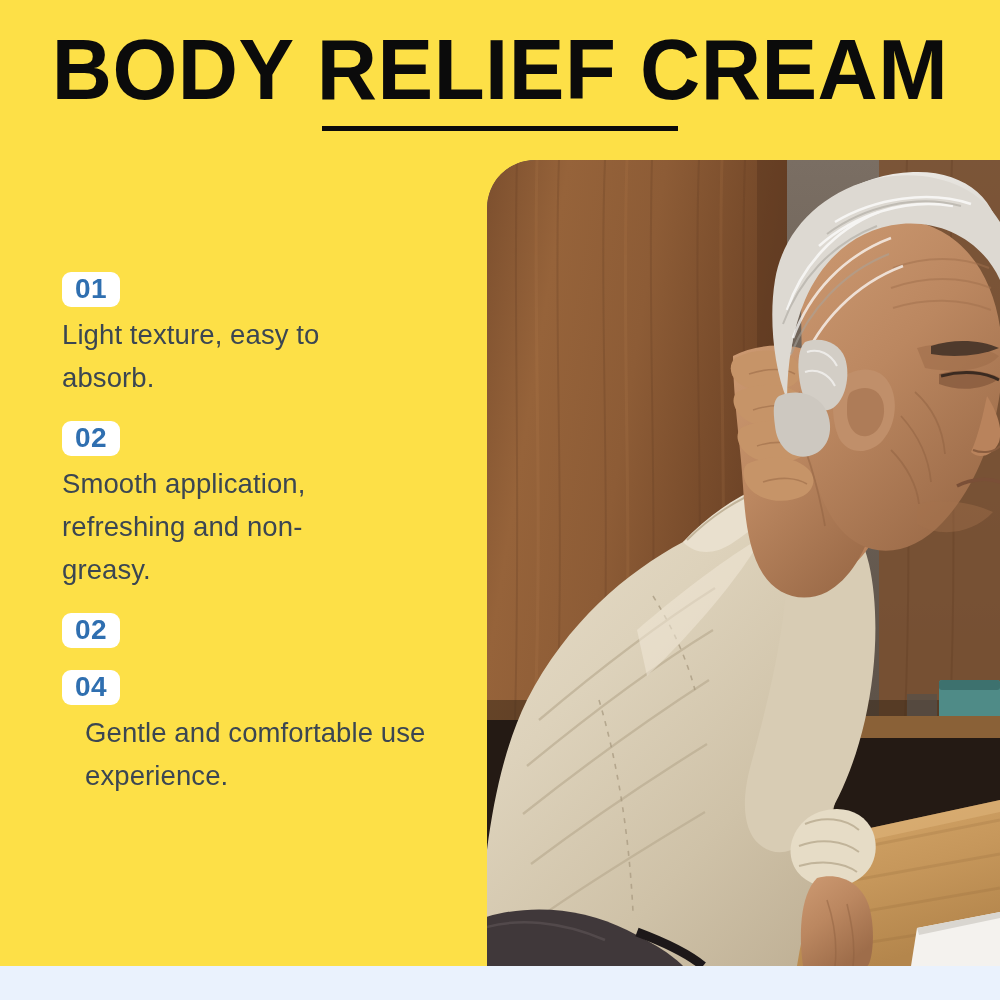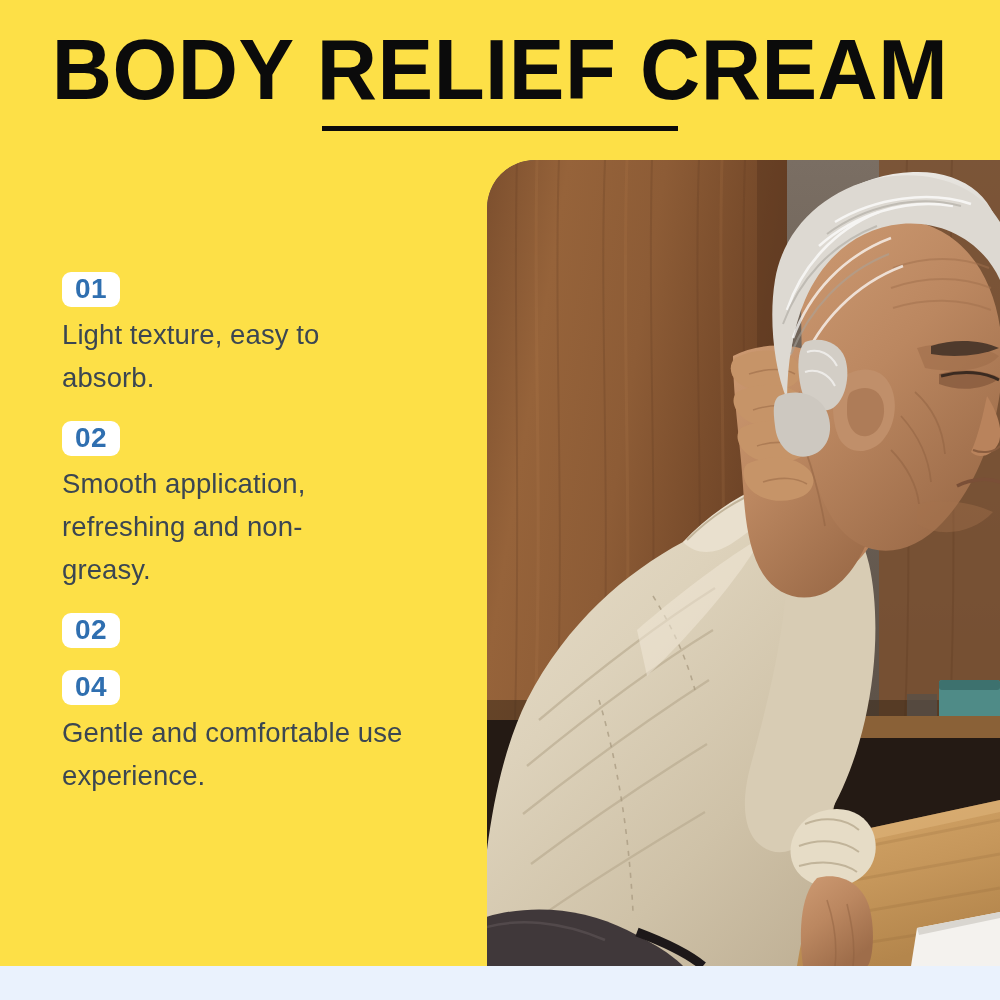--- a/index.html
+++ b/index.html
@@ -75,21 +75,21 @@
     font-size: 27.5px;
     line-height: 43px;
     color: #3b4652;
     font-weight: normal;
     letter-spacing: 0.1px;
     max-width: 370px;
   }
   .f1 .feature-text { max-width: 330px; }
   .f2 .feature-text { max-width: 320px; }
   .f3 .feature-text { max-width: 300px; }
-  .f4 .feature-text { max-width: 360px; }
+  .f4 .feature-text { max-width: 360px; margin-left: 23px; }
 
   
   .photo {
     position: absolute;
     left: 487px;
     top: 160px;
     width: 513px;
     height: 806px;
     border-top-left-radius: 48px;
     overflow: hidden;

